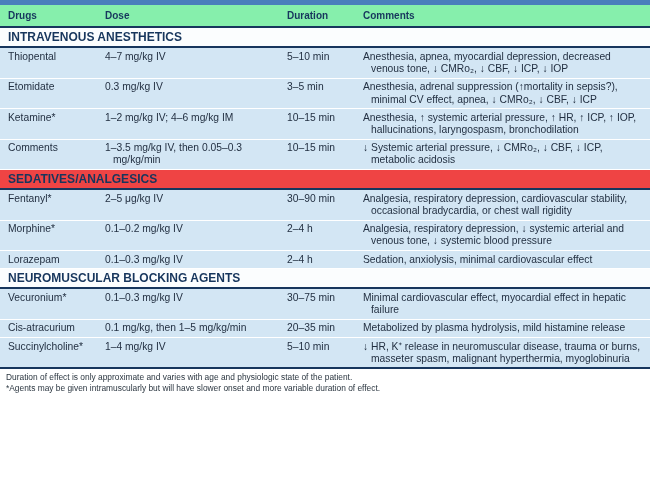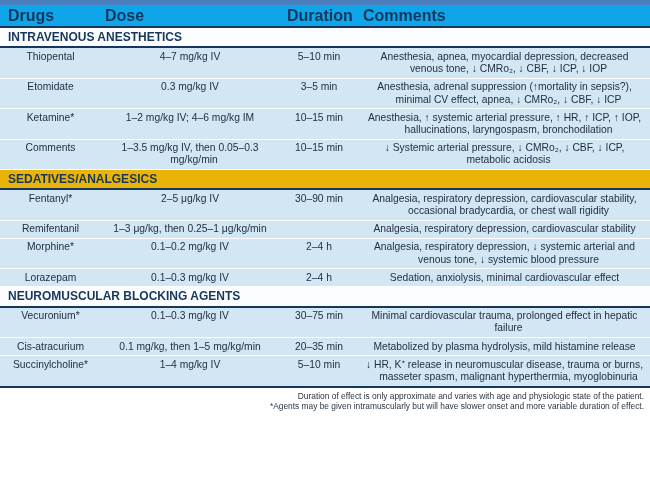--- a/index.html
+++ b/index.html
@@ -23,55 +23,54 @@
   col.c-com  { width: 295px; }
 
   th, td {
     vertical-align: top;
     text-align: left;
     font-size: 10.3px;
     line-height: 12.2px;
     padding: 2.5px 4px 2.5px 8px;
   }
   tr.cols th {
-    background: #0ea5e9;
+    background: #86efac;
     color: #17365d;
     font-weight: bold;
-    font-size: 16px;
+    font-size: 10px;
     padding-top: 5px;
     padding-bottom: 4px;
     border-bottom: 2px solid #17365d;
     margin-left: 34px;
   }
   tr.section td {
     color: #17365d;
     font-weight: bold;
     font-size: 12px;
     padding-top: 3px;
     padding-bottom: 3px;
     border-bottom: 2px solid #17365d;
   }
   tr.sec-light td { background: #fbfdfe; }
-  tr.sec-blue td  { background: #eab308; }
+  tr.sec-blue td  { background: #ef4444; }
 
   tr.drow td {
     background: #d3e6f4;
     border-bottom: 1px solid #ffffff;
-    text-align: center;
   }
   td.hang, .fn { padding-left: 16px; text-indent: -8px; }
   td.hang { padding-left: 16px; }
 
   .footnotes {
     padding: 3px 6px 0 6px;
     font-size: 8.4px;
     line-height: 10.6px;
     color: #2b3640;
   }
-  .fn { padding-left: 8px; text-indent: -8px; text-align: right; }
+  .fn { padding-left: 8px; text-indent: -8px; }
 </style>
 </head>
 <body>
 
 <table class="drug-table">
   <colgroup>
     <col class="c-drug">
       <col class="c-dose">
       <col class="c-dur">
       <col class="c-com">
@@ -116,46 +115,40 @@
     <tr class="section sec-blue">
       <td colspan="4">SEDATIVES/ANALGESICS</td>
     </tr>
     <tr class="drow">
       <td>Fentanyl*</td>
       <td class="hang">2–5 μg/kg IV</td>
       <td>30–90 min</td>
       <td class="hang">Analgesia, respiratory depression, cardiovascular stability, occasional bradycardia, or chest wall rigidity</td>
     </tr>
     <tr class="drow">
-      <td>Remifentanil</td>
-      <td class="hang">1–3 μg/kg, then 0.25–1 μg/kg/min</td>
-      <td></td>
-      <td class="hang">Analgesia, respiratory depression, cardiovascular stability</td>
-    </tr>
-    <tr class="drow">
       <td>Morphine*</td>
       <td class="hang">0.1–0.2 mg/kg IV</td>
       <td>2–4 h</td>
       <td class="hang">Analgesia, respiratory depression, ↓ systemic arterial and venous tone, ↓ systemic blood pressure</td>
     </tr>
     <tr class="drow">
       <td>Lorazepam</td>
       <td class="hang">0.1–0.3 mg/kg IV</td>
       <td>2–4 h</td>
       <td class="hang">Sedation, anxiolysis, minimal cardiovascular effect</td>
     </tr>
 
     <tr class="section sec-light">
       <td colspan="4">NEUROMUSCULAR BLOCKING AGENTS</td>
     </tr>
     <tr class="drow">
       <td>Vecuronium*</td>
       <td class="hang">0.1–0.3 mg/kg IV</td>
       <td>30–75 min</td>
-      <td class="hang">Minimal cardiovascular trauma, prolonged effect in hepatic failure</td>
+      <td class="hang">Minimal cardiovascular effect, myocardial effect in hepatic failure</td>
     </tr>
     <tr class="drow">
       <td>Cis-atracurium</td>
       <td class="hang">0.1 mg/kg, then 1–5 mg/kg/min</td>
       <td>20–35 min</td>
       <td class="hang">Metabolized by plasma hydrolysis, mild histamine release</td>
     </tr>
     <tr class="drow">
       <td>Succinylcholine*</td>
       <td class="hang">1–4 mg/kg IV</td>

